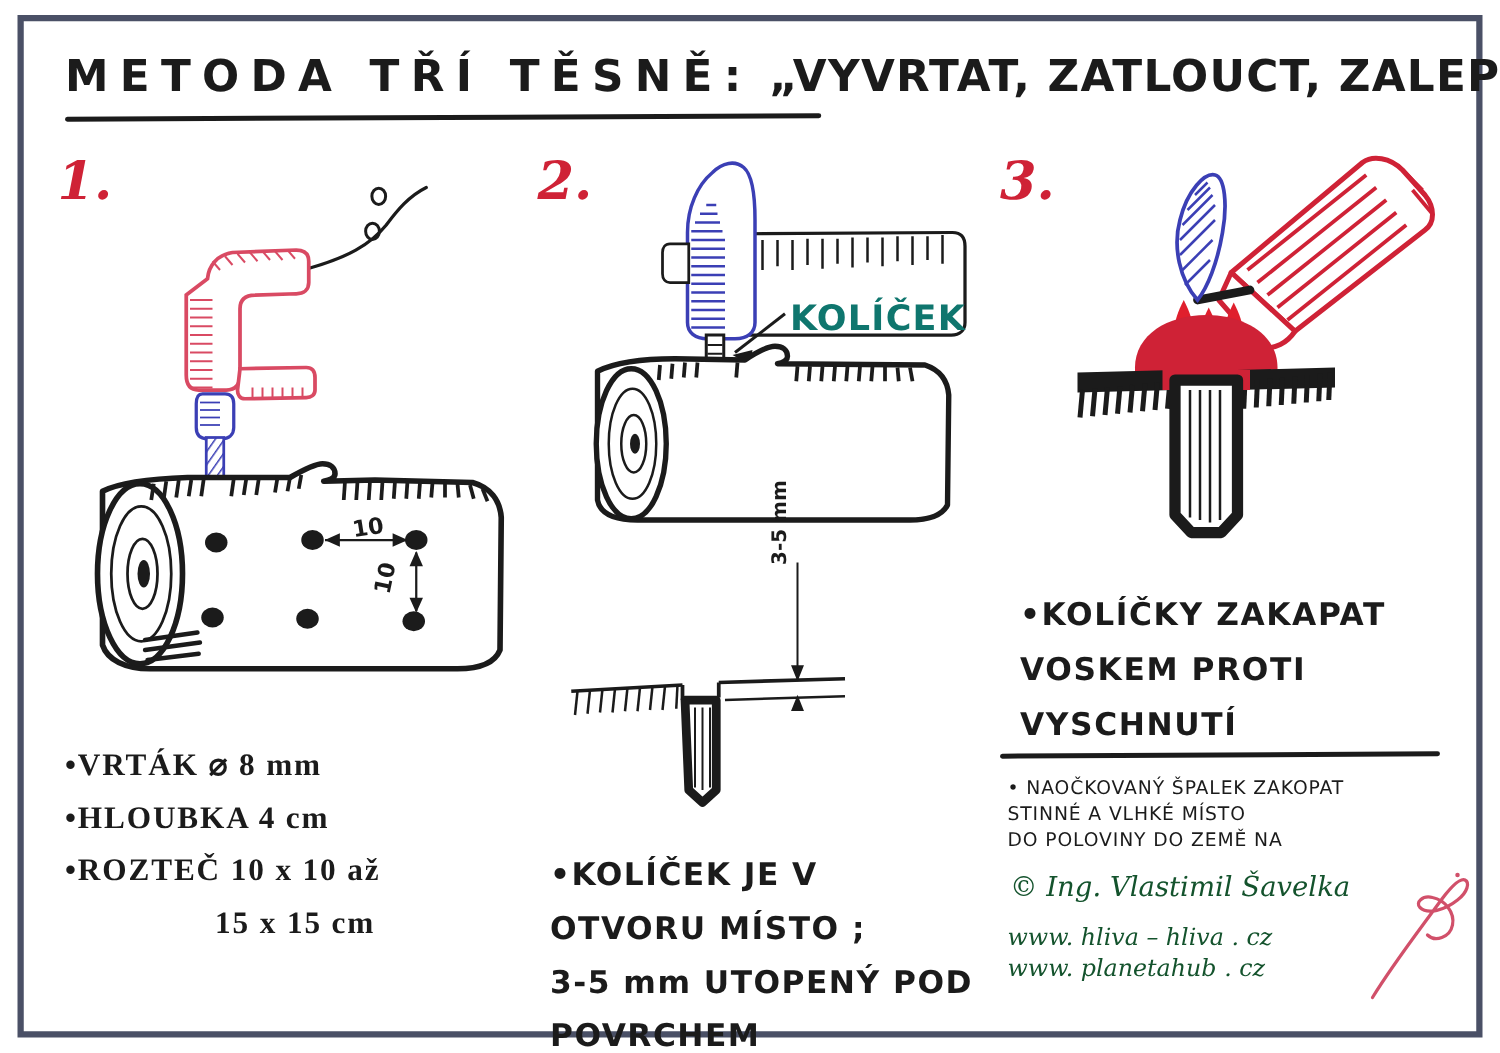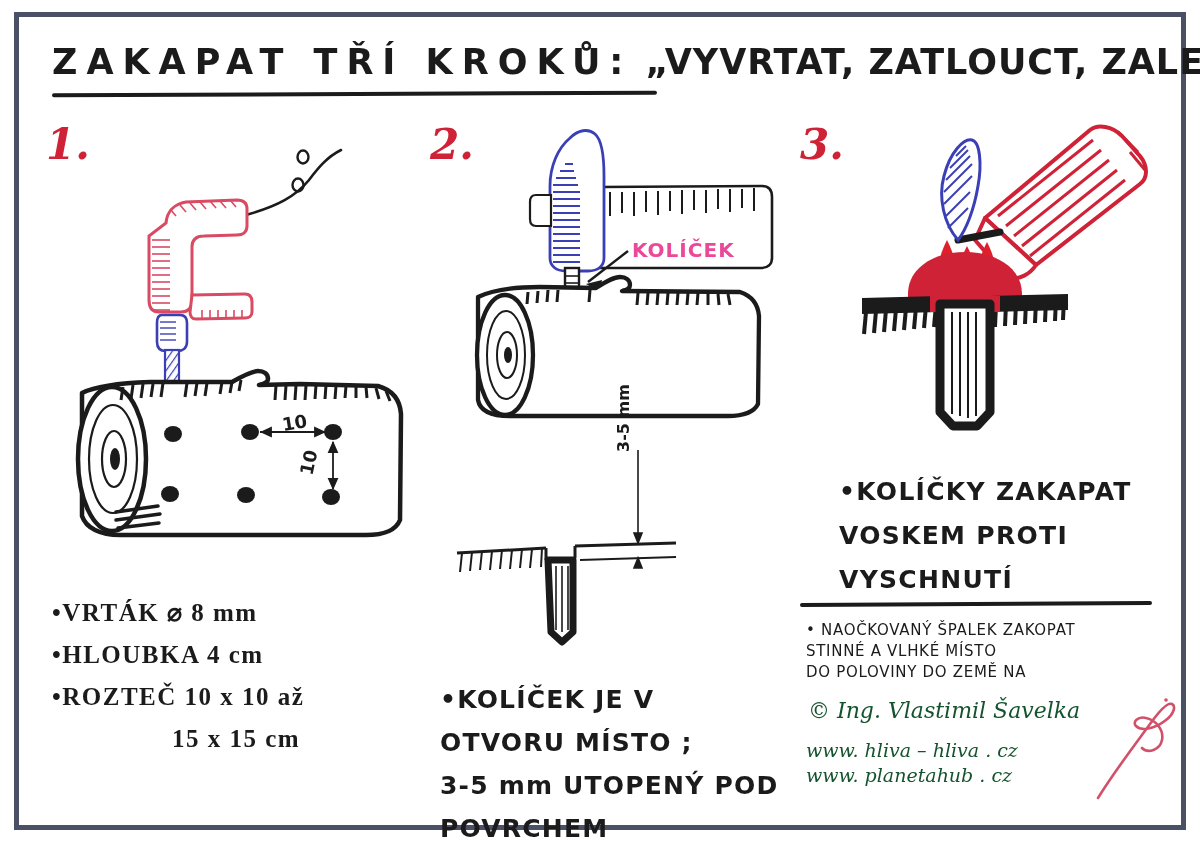--- a/index.html
+++ b/index.html
@@ -37,21 +37,21 @@
   
   .hand{
     position:absolute;
     font-family:"DejaVu Sans",sans-serif;
     color:#1b1b1b;font-weight:700;
   }
   .line{white-space:nowrap;}
   #c1text{left:52px;top:592px;font-size:25px;line-height:42px;letter-spacing:1.5px;font-family:Liberation Serif, serif;}
   #c1text .ind{padding-left:120px;}
   #c2text{left:440px;top:678px;font-size:25px;line-height:43px;letter-spacing:1.2px;}
-  #c3text{left:839px;top:470px;font-size:25px;line-height:44px;letter-spacing:1.3px;}
+  #c3text{left:816px;top:470px;font-size:25px;line-height:44px;letter-spacing:1.3px;}
   #c3rule{
     position:absolute;left:800px;top:602px;width:352px;height:4px;
     background:#1b1b1b;border-radius:2px;transform:rotate(-0.3deg);
   }
   #c3small{left:806px;top:620px;font-size:15px;line-height:21px;letter-spacing:0.7px;font-weight:400;}
   
   .sig{
     position:absolute;color:#14532d;
     font-family:"DejaVu Serif",serif;font-style:italic;
   }
@@ -59,34 +59,34 @@
   #urls{left:806px;top:738px;font-size:19px;line-height:25px;}
   
   .dim{
     position:absolute;font-family:"DejaVu Sans",sans-serif;
     font-size:18px;font-weight:700;color:#1b1b1b;
   }
   #dimh{left:282px;top:412px;transform:rotate(-9deg);}
   #dimv{left:296px;top:452px;transform:rotate(-78deg);}
   #dimmm{left:614px;top:452px;transform:rotate(-90deg);transform-origin:left top;font-size:16px;}
   #kolicek-lbl{
-    position:absolute;left:632px;top:238px;font-size:20px;font-weight:700;
-    font-family:"DejaVu Sans",sans-serif;color:#ec4899;letter-spacing:1px;
+    position:absolute;left:632px;top:238px;font-size:28px;font-weight:700;
+    font-family:"DejaVu Sans",sans-serif;color:#0f766e;letter-spacing:1px;
   }
   svg{position:absolute;left:0;top:0;overflow:visible;}
   #art{position:absolute;left:0;top:0;width:1200px;height:842px;pointer-events:none;}
 </style>
 </head>
 <body>
 
 <div id="page">
   <div id="frame"></div>
 
   <div class="title">
-    <span class="sp">ZAKAPAT TŘÍ KROKŮ:</span>
+    <span class="sp">METODA TŘÍ TĚSNĚ:</span>
     <span>„VYVRTAT, ZATLOUCT, ZALEPIT“</span>
   </div>
   <div class="title-rule"></div>
 
   <div class="stepnum" id="step1">1.</div>
   <div class="stepnum" id="step2">2.</div>
   <div class="stepnum" id="step3">3.</div>
 
   <svg id="art" viewBox="0 0 1200 842">
     <defs>

